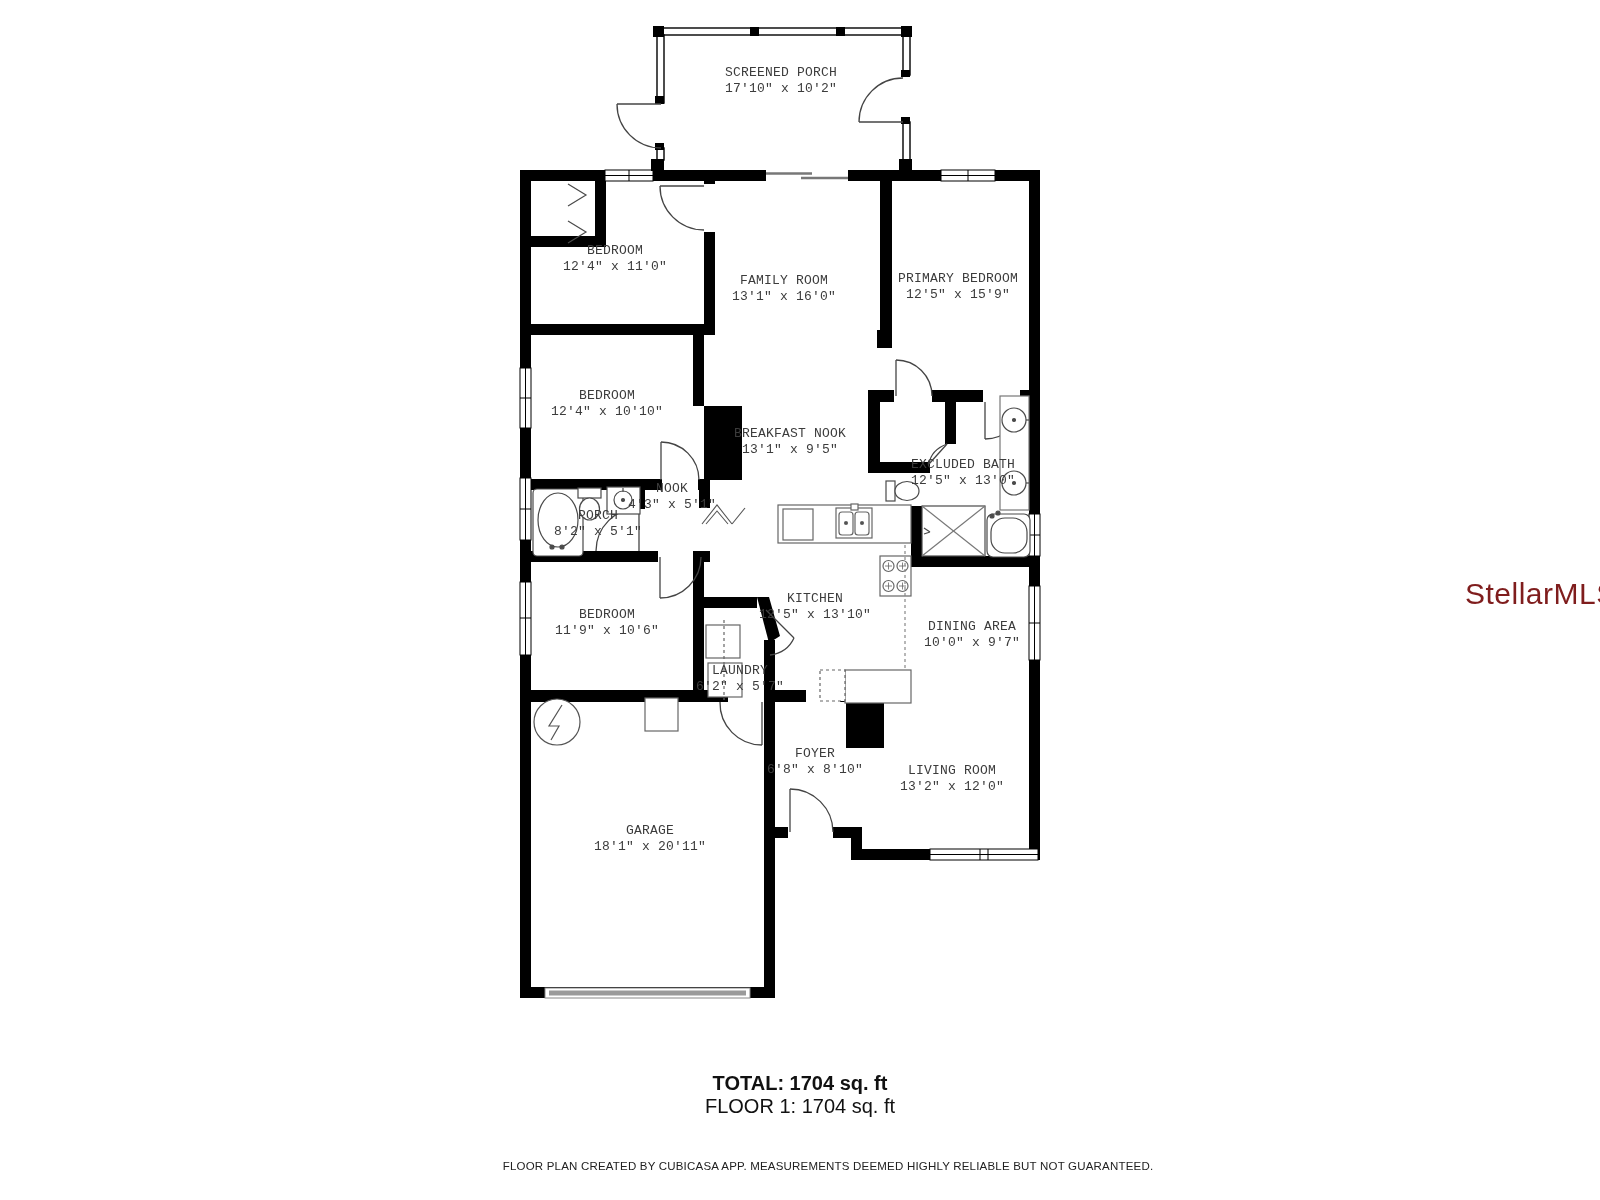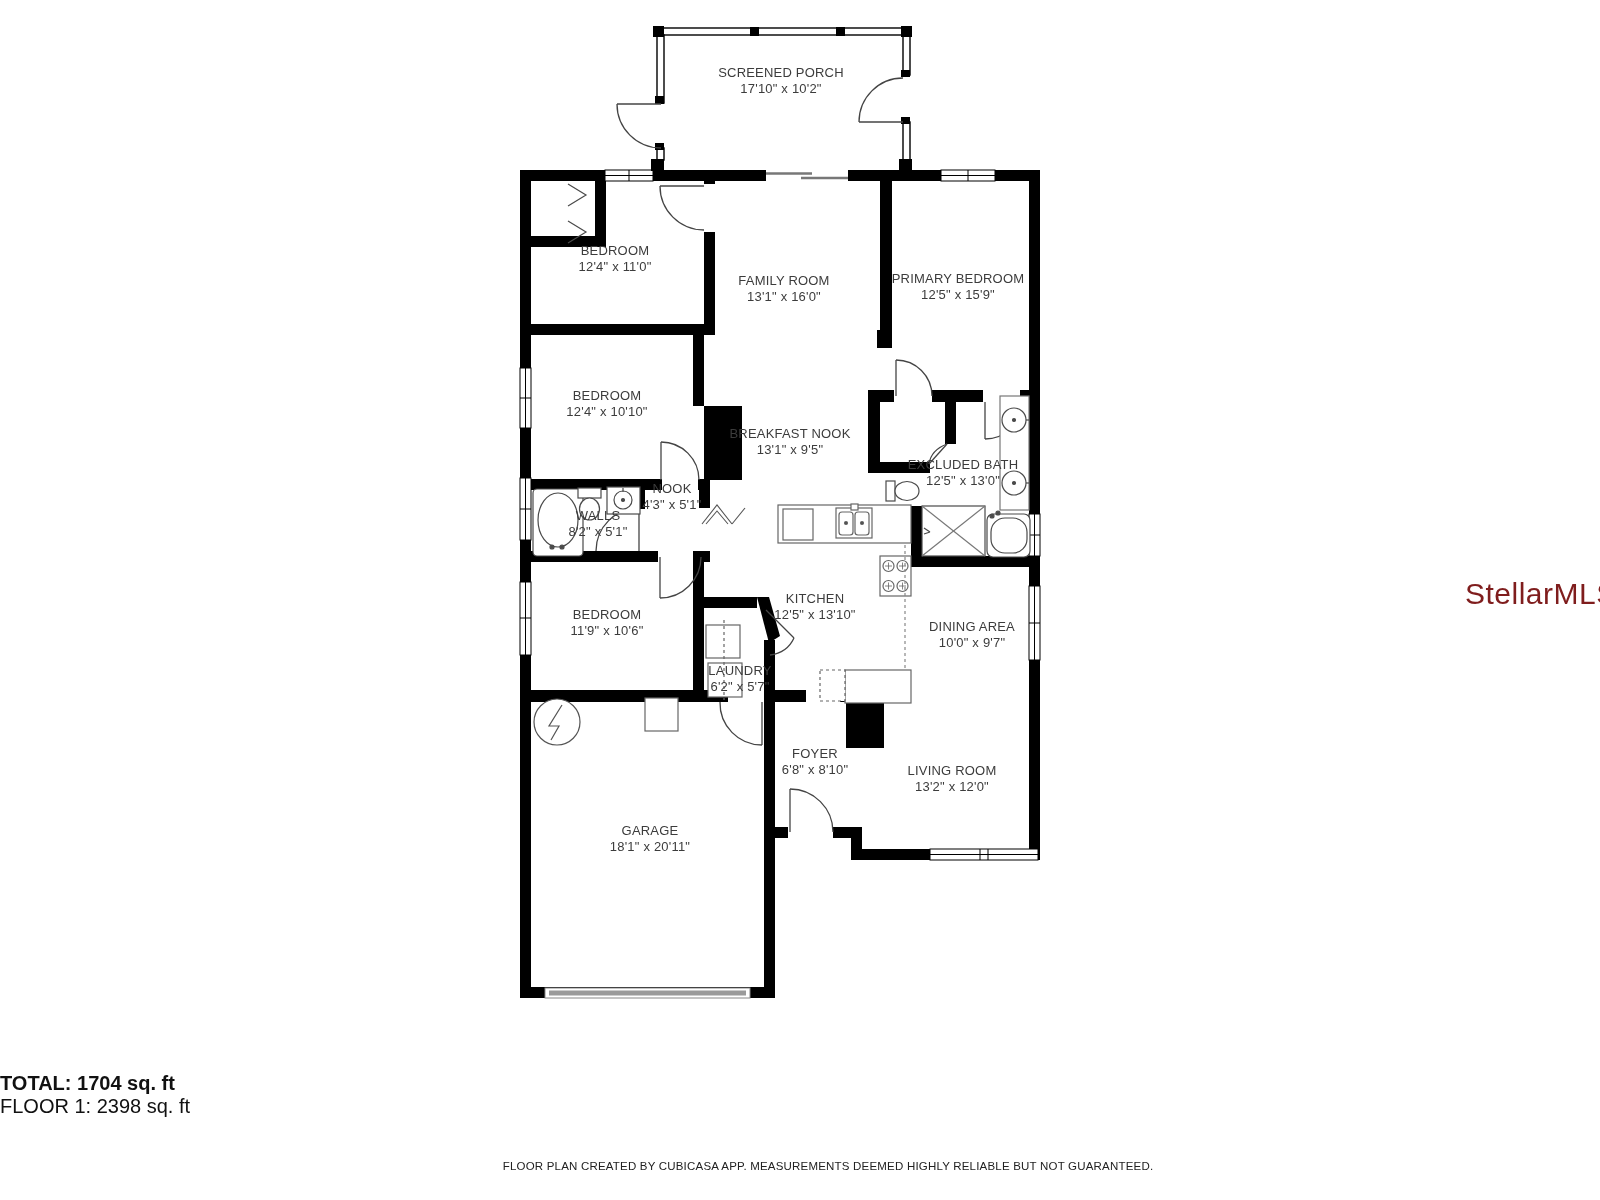--- a/index.html
+++ b/index.html
@@ -1,23 +1,23 @@
 <!DOCTYPE html>
 <html><head>
 <meta charset="utf-8">
 <style>
   html,body{margin:0;padding:0;background:#fff;}
   #stage{position:relative;width:1600px;height:1200px;background:#ffffff;overflow:hidden;
          font-family:"Liberation Sans","DejaVu Sans",sans-serif;}
   #plan-svg{position:absolute;left:0;top:0;}
   .room-label{position:absolute;transform:translate(-50%,-50%);text-align:center;
-              color:#3c3c3c;font-size:13px;line-height:15.5px;letter-spacing:.2px;white-space:nowrap;}
+              color:#3c3c3c;font-size:13px;line-height:15.5px;letter-spacing:.2px;white-space:nowrap;font-family:Liberation Mono, monospace;}
   .room-label .rn{font-size:13px;}
   .room-label .rd{font-size:13px;}
-  #summary{position:absolute;left:0;top:1072px;width:1600px;text-align:left;color:#111;}
+  #summary{position:absolute;left:0;top:1072px;width:1600px;text-align:center;color:#111;}
   #summary .total{font-size:20px;font-weight:bold;line-height:23px;}
   #summary .floor1{font-size:20px;line-height:23px;}
   #summary .excluded{font-size:20px;line-height:23px;}
   #disclaimer{position:absolute;left:0;top:1160px;width:1600px;text-align:center;
               font-size:11.5px;color:#222;letter-spacing:.2px;padding-left:28px;}
   #watermark{position:absolute;left:1465px;top:577px;font-size:30px;color:#7f1d1d;
              letter-spacing:.5px;font-weight:500;}
 </style>
 </head>
 <body>
@@ -324,21 +324,21 @@
 </div>
 <div class="room-label" style="left:963px;top:472px">
   <div class="rn">EXCLUDED BATH</div>
   <div class="rd">12'5" x 13'0"</div>
 </div>
 <div class="room-label" style="left:672px;top:496px">
   <div class="rn">NOOK</div>
   <div class="rd">4'3" x 5'1"</div>
 </div>
 <div class="room-label" style="left:598px;top:523px">
-  <div class="rn">WALLS</div>
+  <div class="rn">PORCH</div>
   <div class="rd">8'2" x 5'1"</div>
 </div>
 <div class="room-label" style="left:607px;top:622px">
   <div class="rn">BEDROOM</div>
   <div class="rd">11'9" x 10'6"</div>
 </div>
 <div class="room-label" style="left:815px;top:606px">
   <div class="rn">KITCHEN</div>
   <div class="rd">12'5" x 13'10"</div>
 </div>
@@ -358,20 +358,20 @@
   <div class="rn">FOYER</div>
   <div class="rd">6'8" x 8'10"</div>
 </div>
 <div class="room-label" style="left:952px;top:778px">
   <div class="rn">LIVING ROOM</div>
   <div class="rd">13'2" x 12'0"</div>
 </div>
 
 <div id="summary">
   <div class="total">TOTAL: 1704 sq. ft</div>
-  <div class="floor1">FLOOR 1: 2398 sq. ft</div>
+  <div class="floor1">FLOOR 1: 1704 sq. ft</div>
 </div>
 
 <div id="disclaimer">FLOOR PLAN CREATED BY CUBICASA APP. MEASUREMENTS DEEMED HIGHLY RELIABLE BUT NOT GUARANTEED.</div>
 
 <div id="watermark">StellarMLS</div>
 
 </div>
 
 </body></html>

